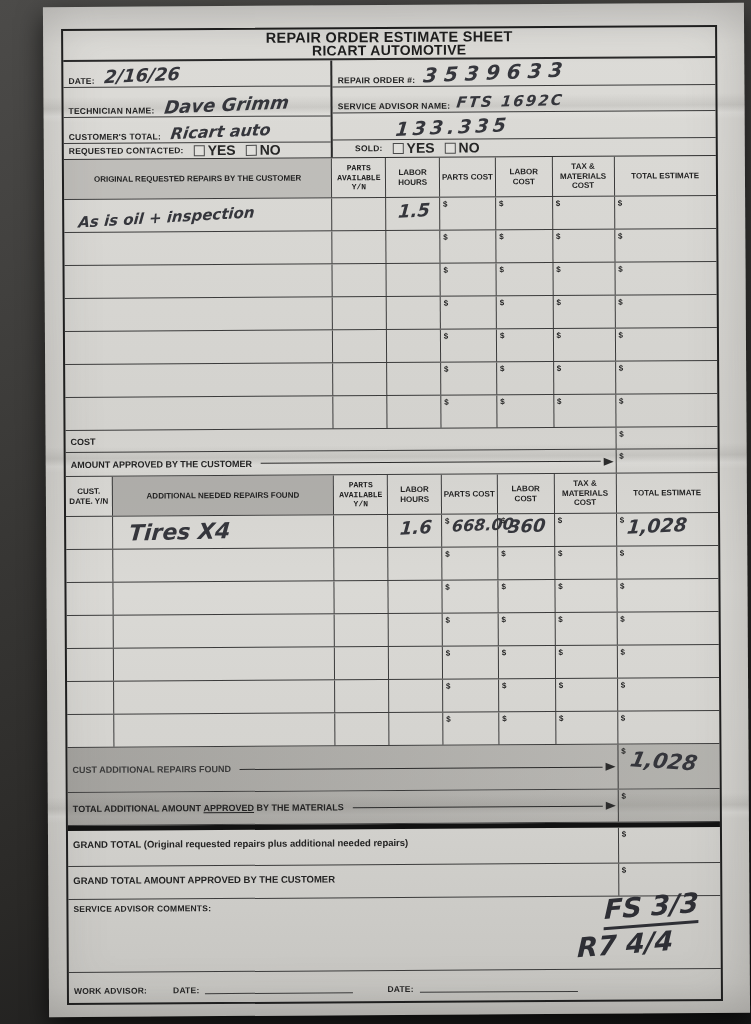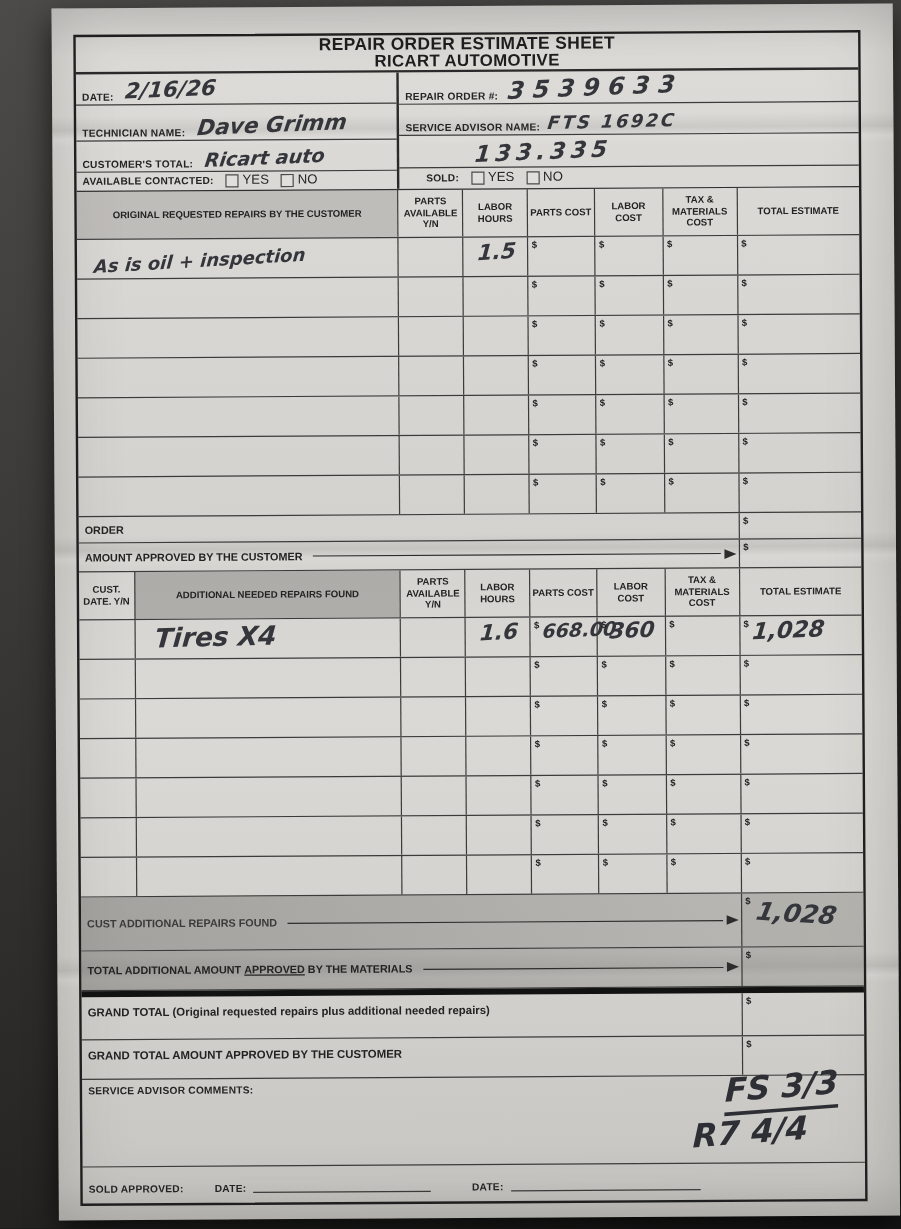--- a/index.html
+++ b/index.html
@@ -28,34 +28,34 @@
   .flabel{font-size:8.5px;font-weight:bold;letter-spacing:.2px;white-space:nowrap;color:#242424;}
   .hw{font-family:"DejaVu Sans",sans-serif;font-style:italic;font-weight:bold;color:#35363c;white-space:nowrap;}
   .hw-date{font-size:18px;margin-left:10px;transform:rotate(-2deg) skewX(-8deg);}
   .hw-ro{font-size:20px;margin-left:8px;letter-spacing:7px;transform:rotate(-2deg) skewX(-8deg);}
   .hw-tech{font-size:18px;margin-left:10px;transform:rotate(-2deg) skewX(-10deg);}
   .hw-adv{font-size:15px;margin-left:6px;letter-spacing:2px;transform:rotate(-1deg) skewX(-8deg);}
   .hw-adv2{font-size:19px;margin-left:58px;letter-spacing:4px;transform:rotate(-2deg) skewX(-8deg);}
   .hw-cust{font-size:16px;margin-left:10px;transform:rotate(-2deg) skewX(-10deg);}
   .cb{display:inline-block;width:9px;height:9px;border:1.2px solid #4a4a4a;background:#e0dfdb;
     margin:0 3px -1px 10px;}
-  .cbl{font-size:11px;font-weight:normal;}
+  .cbl{font-size:14px;font-weight:bold;}
   
   .t-head{display:flex;box-sizing:border-box;border-bottom:1.5px solid #3b3b3b;}
   .hc{display:flex;align-items:center;justify-content:center;text-align:center;
     font-size:8px;font-weight:bold;line-height:1.18;padding:1px 2px;box-sizing:border-box;
     border-left:1.5px solid #3b3b3b;color:#232323;}
   .hc:first-child{border-left:none;}
   .hc.shaded{background:rgba(122,120,116,.28);}
   .t2 .hc.shaded{background:rgba(110,108,104,.38);}
   .trow{display:flex;height:33px;box-sizing:border-box;border-bottom:1.5px solid #3b3b3b;}
   .cell{box-sizing:border-box;border-left:1.5px solid #3b3b3b;position:relative;overflow:visible;}
   .cell:first-child{border-left:none;}
   .w-desc{width:41%;}  .w-ca{width:7%;}  .w-desc2{width:34%;}
-  .w-pa{width:8.3%;}  .w-lh{width:8.2%;}  .w-pc{width:8.6%;}
+  .w-pa{width:8.3%;font-family:Liberation Mono, monospace;}  .w-lh{width:8.2%;}  .w-pc{width:8.6%;}
   .w-lc{width:8.7%;}  .w-tx{width:9.5%;}  .w-te{flex:1;}
   .dollar{position:absolute;top:2px;left:3px;font-size:8px;font-weight:bold;color:#232323;
     font-family:"Liberation Sans",sans-serif;font-style:normal;}
   .t1 .hw-desc{display:inline-block;font-size:15px;margin:9px 0 0 14px;transform:rotate(-3deg) skewX(-8deg);}
   .t2 .hw-desc{display:inline-block;font-size:22px;margin:3px 0 0 16px;transform:rotate(-1deg) skewX(-6deg);}
   .hw-lhv{display:inline-block;font-size:18px;margin:2px 0 0 12px;transform:rotate(-3deg) skewX(-8deg);}
   .hw-money{display:inline-block;margin:1px 0 0 10px;transform:rotate(-2deg) skewX(-8deg);}
   .hw-pcv{font-size:16px;}  .hw-lcv{font-size:18px;}  .hw-txv{font-size:16px;}  .hw-tev{font-size:19px;}
   
   .srow{display:flex;box-sizing:border-box;border-bottom:1.5px solid #3b3b3b;align-items:stretch;}
@@ -108,21 +108,21 @@
           </div>
           <div class="hrow" style="height:30px">
             <span class="flabel">TECHNICIAN NAME:</span>
             <span class="hw hw-tech">Dave Grimm</span>
           </div>
           <div class="hrow" style="height:26px">
             <span class="flabel">CUSTOMER'S TOTAL:</span>
             <span class="hw hw-cust">Ricart auto</span>
           </div>
           <div class="hrow last" style="height:15px;align-items:center">
-            <span class="flabel">AVAILABLE CONTACTED:</span>
+            <span class="flabel">REQUESTED CONTACTED:</span>
             <span class="cb"></span>
             <span class="cbl">YES</span>
             <span class="cb"></span>
             <span class="cbl">NO</span>
           </div>
         </div>
         <div class="hdr-right">
           <div class="hrow" style="height:27px">
             <span class="flabel">REPAIR ORDER #:</span>
             <span class="hw hw-ro">3539633</span>
@@ -222,21 +222,21 @@
     <div class="cell w-pc"><span class="dollar">$</span><span class="hw hw-money hw-pcv"></span></div>
     <div class="cell w-lc"><span class="dollar">$</span><span class="hw hw-money hw-lcv"></span></div>
     <div class="cell w-tx"><span class="dollar">$</span><span class="hw hw-money hw-txv"></span></div>
     <div class="cell w-te"><span class="dollar">$</span><span class="hw hw-money hw-tev"></span></div>
   </div>
 </div>
       </div>
 
       <div class="srow" style="height:22px">
         <div class="sr-left">
-            <span class="sr-label">ORDER</span>
+            <span class="sr-label">COST</span>
           </div>
         <div class="sr-cash"><span class="dollar">$</span><span class="hw hw-money"></span></div>
       </div>
       <div class="srow" style="height:24px">
         <div class="sr-left">
           <span class="sr-label">AMOUNT APPROVED BY THE CUSTOMER</span>
           <span class="arrow-line"></span>
           <span class="arrow-head"></span>
         </div>
         <div class="sr-cash"><span class="dollar">$</span><span class="hw hw-money"></span></div>
@@ -367,21 +367,21 @@
 
       <div class="comments">
         <span class="flabel">SERVICE ADVISOR COMMENTS:</span>
         <div class="cm-hw">
           <div class="cm1">FS 3/3</div>
           <div class="cm2">R7 4/4</div>
         </div>
       </div>
 
       <div class="footer">
-        <span class="flabel">SOLD APPROVED:</span>
+        <span class="flabel">WORK ADVISOR:</span>
         <span class="fgap1"></span>
         <span class="flabel">DATE:</span>
         <span class="fl-line ln-date"></span>
         <span class="fgap2"></span>
         <span class="flabel">DATE:</span>
         <span class="fl-line ln-time"></span>
       </div>
 
     </div>
   </div>

